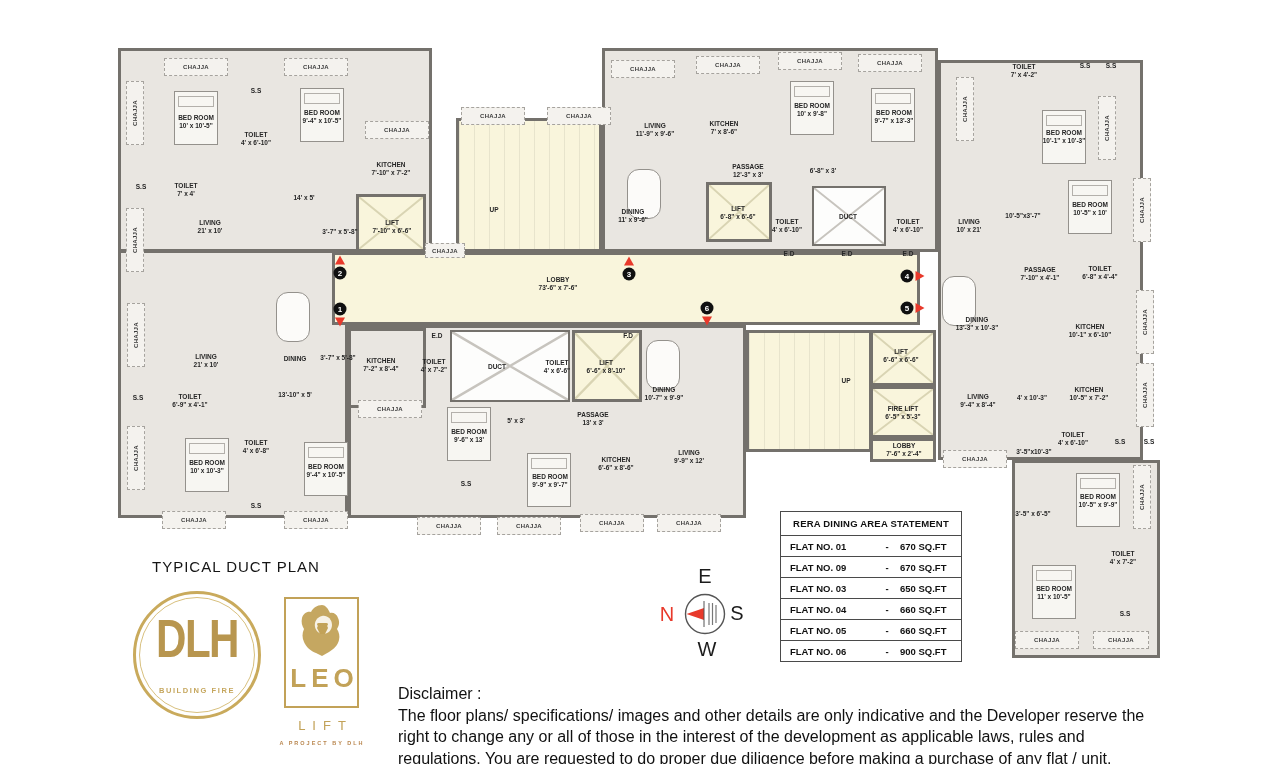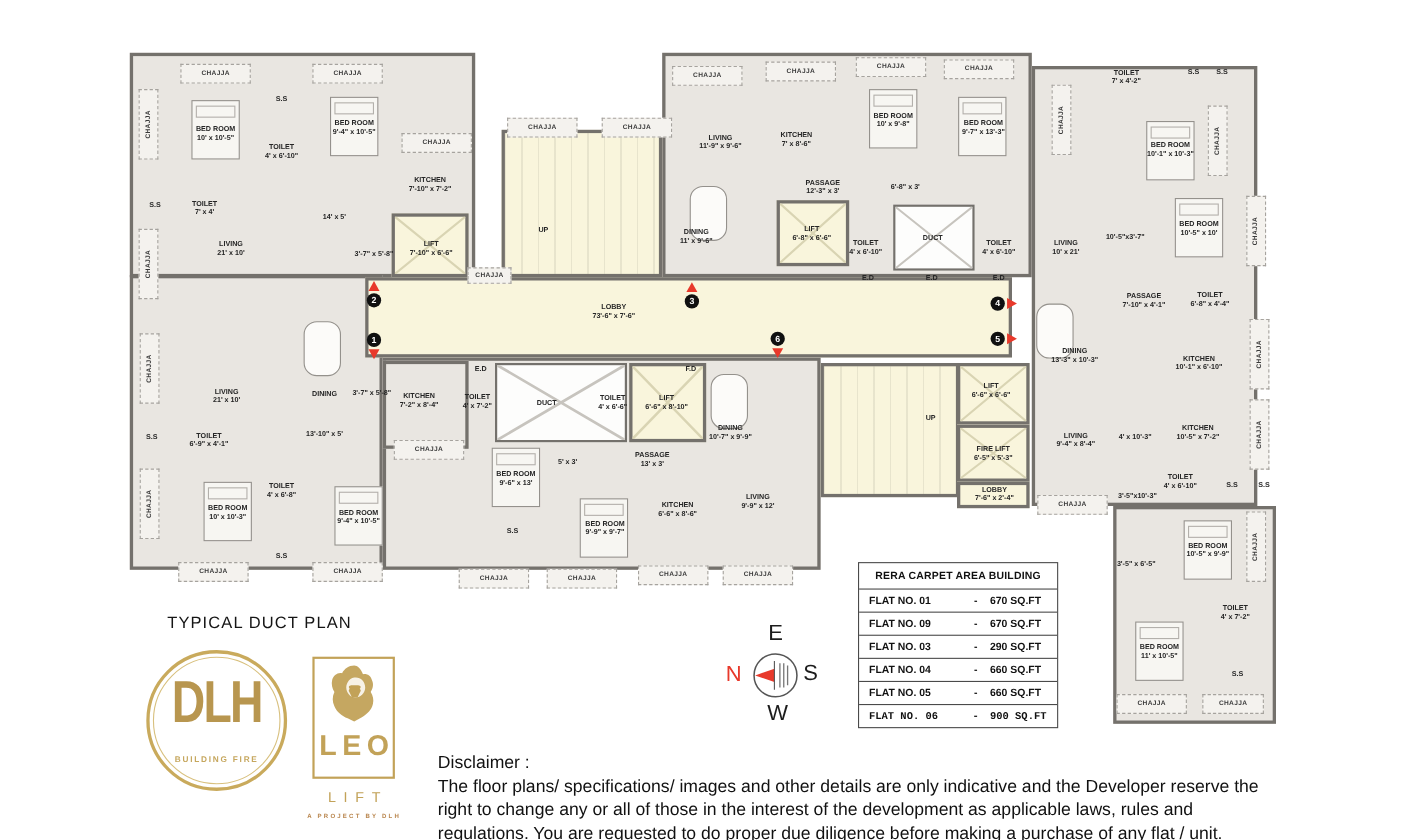--- a/index.html
+++ b/index.html
@@ -57,21 +57,21 @@
   .lion{position:absolute;left:297px;top:603px;width:50px;height:56px;}
   
   .comp-letter{position:absolute;transform:translate(-50%,-50%);font-size:20px;color:#1c1c1c;}
   .comp-letter.red{color:#e8392b;}
   
   .rera{position:absolute;left:780px;top:511px;width:182px;background:#fff;
         border:1px solid #4a4a4a;box-sizing:border-box;font-weight:bold;font-size:9.5px;color:#111;}
   .rera .hdr{height:23px;display:flex;align-items:center;justify-content:center;
              border-bottom:1px solid #4a4a4a;letter-spacing:.2px;}
   .rera .row{height:20px;display:flex;align-items:center;border-bottom:1px solid #4a4a4a;}
-  .rera .row:last-child{border-bottom:none;font-family:Liberation Mono, monospace;}
+  .rera .row:last-child{border-bottom:none;}
   .rera .c1{width:84px;padding-left:9px;}
   .rera .c2{width:26px;text-align:center;}
   .rera .c3{flex:1;text-align:left;}
   
   .disc{position:absolute;left:398px;top:683px;width:748px;font-size:16px;line-height:1.35;color:#111;}
   .disc .lbl{display:block;}
 </style>
 </head>
 <body>
 
@@ -448,35 +448,35 @@
 <svg class="abs" style="left:684px;top:593px;" width="42" height="42" viewBox="0 0 42 42" xmlns="http://www.w3.org/2000/svg">
   <circle cx="21" cy="21" r="19.5" fill="#ffffff" stroke="#555555" stroke-width="1.4"></circle>
   <polygon points="2.5,21 20,15 20,27" fill="#e8392b"></polygon>
   <line x1="20" y1="8" x2="20" y2="34" stroke="#555" stroke-width="1"></line>
   <line x1="25" y1="10" x2="25" y2="32" stroke="#777" stroke-width="1.2"></line>
   <line x1="28.5" y1="10" x2="28.5" y2="32" stroke="#777" stroke-width="1.2"></line>
   <line x1="32" y1="12" x2="32" y2="30" stroke="#777" stroke-width="1.2"></line>
 </svg>
 
 <div class="rera">
-  <div class="hdr">RERA CARPET AREA BUILDING</div>
+  <div class="hdr">RERA DINING AREA STATEMENT</div>
   <div class="row">
     <div class="c1">FLAT NO. 01</div>
     <div class="c2">-</div>
     <div class="c3">670 SQ.FT</div>
   </div>
   <div class="row">
     <div class="c1">FLAT NO. 09</div>
     <div class="c2">-</div>
     <div class="c3">670 SQ.FT</div>
   </div>
   <div class="row">
     <div class="c1">FLAT NO. 03</div>
     <div class="c2">-</div>
-    <div class="c3">290 SQ.FT</div>
+    <div class="c3">650 SQ.FT</div>
   </div>
   <div class="row">
     <div class="c1">FLAT NO. 04</div>
     <div class="c2">-</div>
     <div class="c3">660 SQ.FT</div>
   </div>
   <div class="row">
     <div class="c1">FLAT NO. 05</div>
     <div class="c2">-</div>
     <div class="c3">660 SQ.FT</div>

